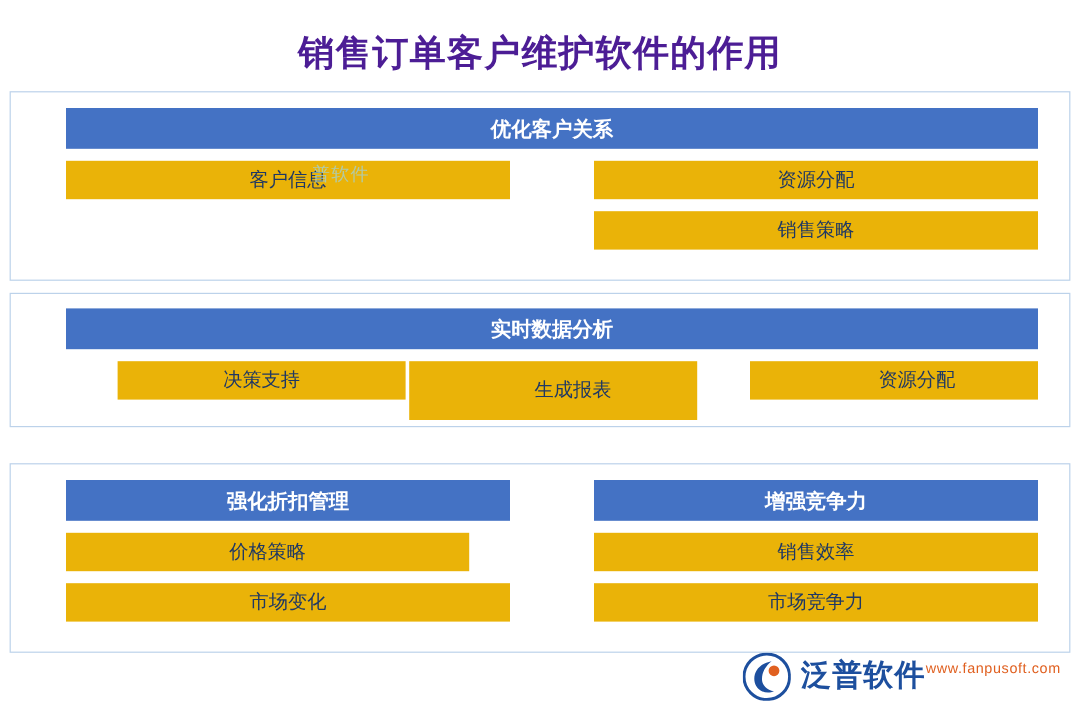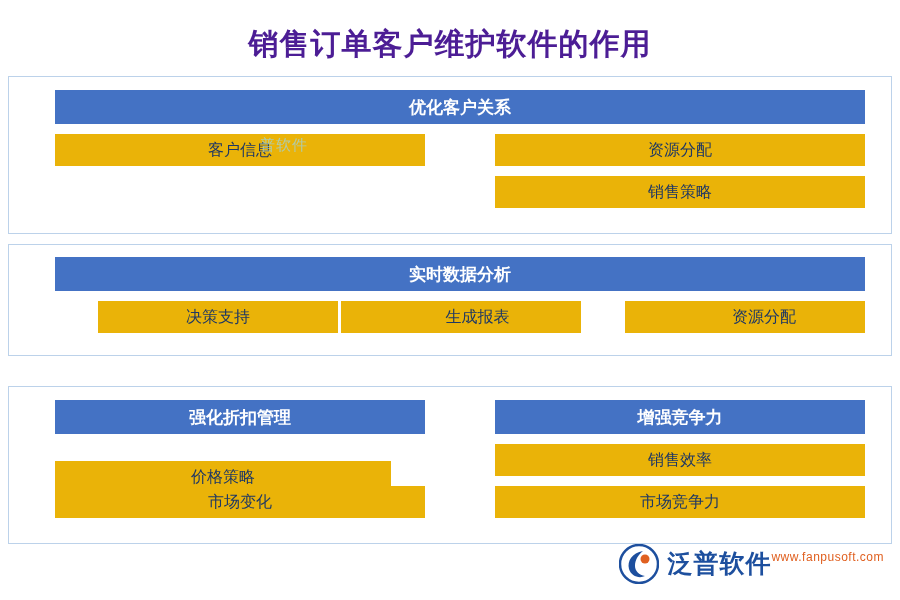--- a/index.html
+++ b/index.html
@@ -69,27 +69,27 @@
   
   #p1-header { position: absolute; left: 46px; top: 13px; width: 810px; height: 34px; }
   #p1-c0 { position: absolute; left: 46px; top: 57px; width: 370px; height: 32px; }
   #p1-c1 { position: absolute; left: 486px; top: 57px; width: 370px; height: 32px; }
   #p1-c2 { position: absolute; left: 46px; top: 99px; width: 370px; height: 32px; }
   #p1-c3 { position: absolute; left: 486px; top: 99px; width: 370px; height: 32px; }
 
   
   #p2-header { position: absolute; left: 46px; top: 12px; width: 810px; height: 34px; }
   #p2-c0 { position: absolute; left: 46px; top: 56px; width: 240px; height: 32px; margin-left: 43px; }
-  #p2-c1 { position: absolute; left: 332px; top: 56px; width: 240px; height: 32px; padding-left: 33px; }
+  #p2-c1 { position: absolute; left: 332px; top: 56px; width: 240px; height: 49px; padding-left: 33px; }
   #p2-c2 { position: absolute; left: 616px; top: 56px; width: 240px; height: 32px; padding-left: 38px; }
 
   
   #p3-header-a { position: absolute; left: 46px; top: 13px; width: 370px; height: 34px; }
   #p3-header-b { position: absolute; left: 486px; top: 13px; width: 370px; height: 34px; }
-  #p3-a0 { position: absolute; left: 46px; top: 57px; width: 336px; height: 32px; margin-top: 17px; }
+  #p3-a0 { position: absolute; left: 46px; top: 57px; width: 336px; height: 32px; }
   #p3-b0 { position: absolute; left: 486px; top: 57px; width: 370px; height: 32px; }
   #p3-a1 { position: absolute; left: 46px; top: 99px; width: 370px; height: 32px; }
   #p3-b1 { position: absolute; left: 486px; top: 99px; width: 370px; height: 32px; }
 
   
   .wm-faint {
     position: absolute;
     left: 260px;
     top: 136px;
     font-size: 15px;

